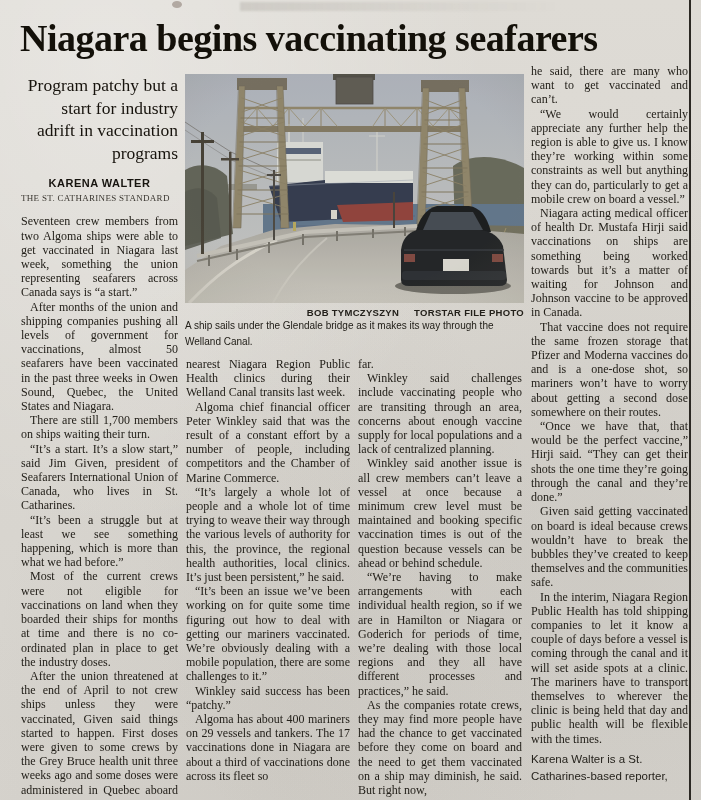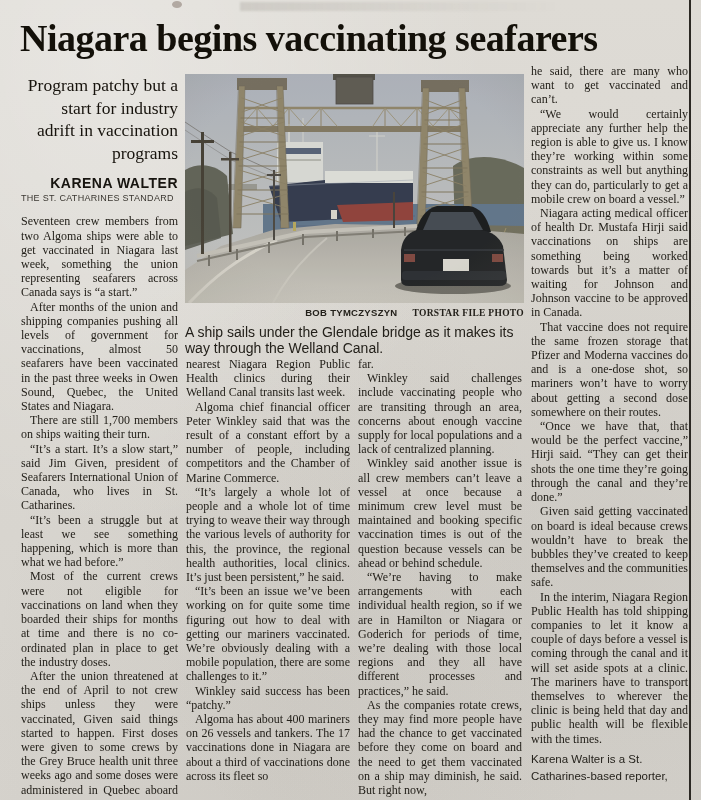--- a/index.html
+++ b/index.html
@@ -44,40 +44,40 @@
   .col1{left:21px;top:74px;width:157px;height:724px;overflow:hidden;}
   .col2{left:186px;top:357px;width:164px;height:440px;overflow:hidden;}
   .col3{left:358px;top:357px;width:164px;height:440px;overflow:hidden;}
   .col4{left:531px;top:64px;width:157px;height:722px;overflow:hidden;}
   .subhead{
     margin:0 0 12px;font-size:17.5px;line-height:22.5px;
     font-weight:400;text-align:right;color:#17130d;
   }
   .byline{
     font-family:"Liberation Sans",sans-serif;font-weight:700;
-    font-size:14px;letter-spacing:.5px;text-align:right;color:#17140f;
+    font-size:11px;letter-spacing:.5px;text-align:center;color:#17140f;
   }
   .byline-org{
-    font-family:Liberation Sans, sans-serif;font-size:9px;
+    font-family:Liberation Serif, serif;font-size:9px;
     letter-spacing:.3px;color:#3a3630;margin:1px 0 9px;text-align:left;
   }
   .para{margin:0;}
   .para.indent{text-indent:9px;}
   .photo-block{position:absolute;left:185px;top:74px;width:339px;margin:0;}
   .photo{width:339px;height:229px;line-height:0;}
   .photo svg{display:block;}
   .credit{
     font-family:"Liberation Sans",sans-serif;font-weight:700;
     font-size:9.5px;letter-spacing:.3px;text-align:right;
     margin-top:4px;color:#23201a;
   }
-  .credit span + span{margin-left:12px;font-family:Liberation Serif, serif;}
+  .credit span + span{margin-left:12px;}
   .caption{
-    font-family:"Liberation Sans",sans-serif;font-size:14px;
-    line-height:16px;margin-top:6px;color:#23201a;text-align:left;
+    font-family:"Liberation Sans",sans-serif;font-size:10px;
+    line-height:16px;color:#23201a;text-align:left;
   }
   .bio{margin-top:5px;font-family:"Liberation Sans",sans-serif;
     font-size:11.5px;line-height:17px;text-align:left;color:#26231d;}
   .bio-line{margin:0;}
 </style>
 </head>
 <body>
 
 <div class="paper">
 
@@ -244,21 +244,21 @@
     </div>
     <figcaption class="caption">A ship sails under the Glendale bridge as it makes its way through the Welland Canal.</figcaption>
   </figure>
 
   <section class="col col2">
       <p class="para">nearest Niagara Region Public Health clinics during their Welland Canal transits last week.</p>
       <p class="para indent">Algoma chief financial officer Peter Winkley said that was the result of a constant effort by a number of people, including competitors and the Chamber of Marine Commerce.</p>
       <p class="para indent">“It’s largely a whole lot of people and a whole lot of time trying to weave their way through the various levels of authority for this, the province, the regional health authorities, local clinics. It’s just been persistent,” he said.</p>
       <p class="para indent">“It’s been an issue we’ve been working on for quite some time figuring out how to deal with getting our mariners vaccinated. We’re obviously dealing with a mobile population, there are some challenges to it.”</p>
       <p class="para indent">Winkley said success has been “patchy.”</p>
-      <p class="para indent">Algoma has about 400 mariners on 26 vessels and tankers. The 17 vaccinations done in Niagara are about a third of vaccinations done across its fleet so</p>
+      <p class="para indent">Algoma has about 400 mariners on 29 vessels and tankers. The 17 vaccinations done in Niagara are about a third of vaccinations done across its fleet so</p>
     </section>
 
   <section class="col col3">
       <p class="para">far.</p>
       <p class="para indent">Winkley said challenges include vaccinating people who are transiting through an area, concerns about enough vaccine supply for local populations and a lack of centralized planning.</p>
       <p class="para indent">Winkley said another issue is all crew members can’t leave a vessel at once because a minimum crew level must be maintained and booking specific vaccination times is out of the question because vessels can be ahead or behind schedule.</p>
       <p class="para indent">“We’re having to make arrangements with each individual health region, so if we are in Hamilton or Niagara or Goderich for periods of time, we’re dealing with those local regions and they all have different processes and practices,” he said.</p>
       <p class="para indent">As the companies rotate crews, they may find more people have had the chance to get vaccinated before they come on board and the need to get them vaccinated on a ship may diminish, he said. But right now,</p>
     </section>
 

